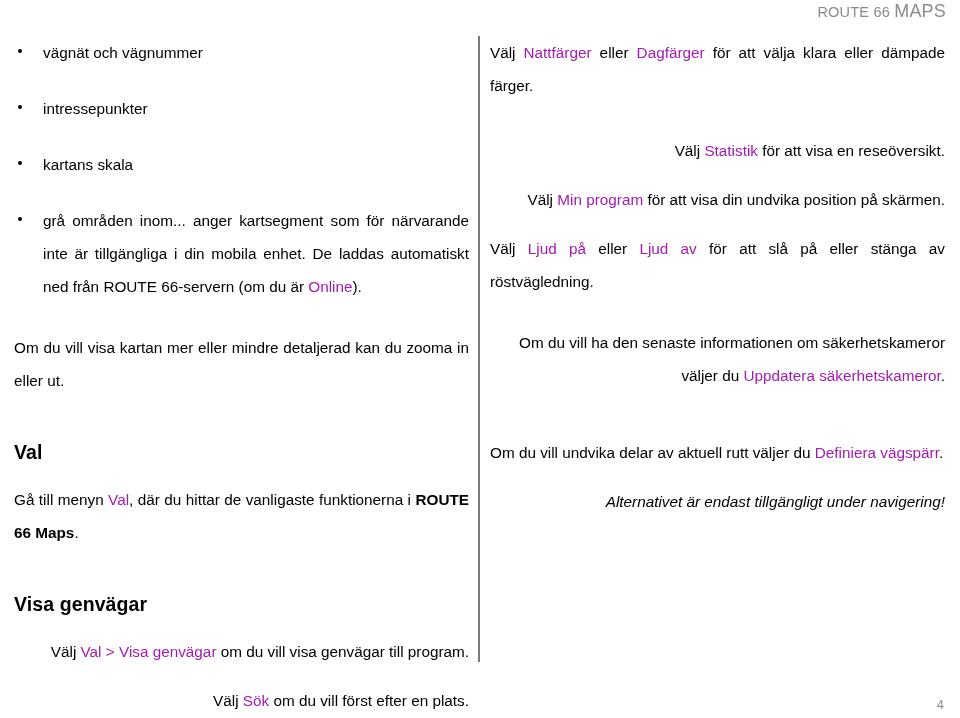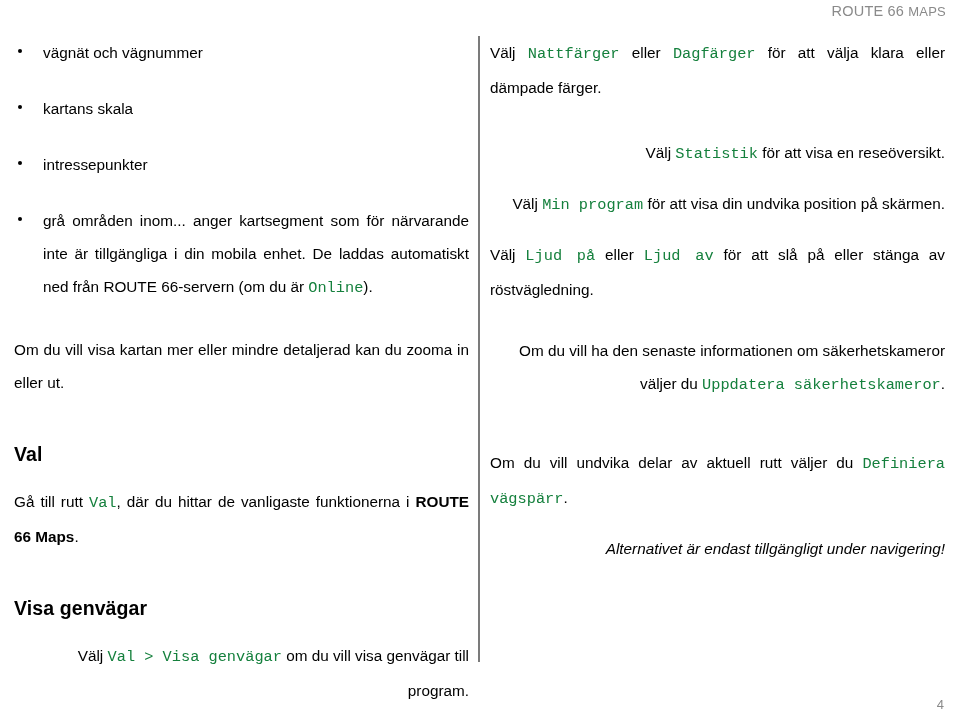--- a/index.html
+++ b/index.html
@@ -24,21 +24,21 @@
     right: 14px;
     height: 24px;
     text-align: right;
     color: #8a8a8a;
     font-size: 14.5px;
     letter-spacing: 0.2px;
     line-height: 22px;
     white-space: nowrap;
   }
   .page-header .small-caps {
-    font-size: 13px;
+    font-size: 18px;
     letter-spacing: 0.2px;
   }
 
   
   .columns {
     position: absolute;
     top: 36px;
     left: 0;
     width: 960px;
     height: 640px;
@@ -77,21 +77,21 @@
   .spacer-lg { height: 40px; }
 
   h2.heading {
     margin: 0;
     font-size: 19.5px;
     font-weight: bold;
     line-height: 30px;
     letter-spacing: 0.1px;
   }
 
-  .lnk  { color: #15803d; font-family: Liberation Mono, monospace; }
+  .lnk  { color: #a21caf; }
   .bold { font-weight: bold; }
   .ital { font-style: italic; }
 
   
   ul.bullets {
     margin: 0;
     padding: 0;
     list-style: none;
   }
   ul.bullets > li {
@@ -136,42 +136,42 @@
 
   <div class="col col-left">
 
     <ul class="bullets">
       <li class="gap-after">
         <span class="dot"></span>
         <span>vägnät och vägnummer</span>
       </li>
       <li class="gap-after">
         <span class="dot"></span>
-        <span>kartans skala</span>
+        <span>intressepunkter</span>
       </li>
       <li class="gap-after">
         <span class="dot"></span>
-        <span>intressepunkter</span>
+        <span>kartans skala</span>
       </li>
       <li>
         <span class="dot"></span><span>grå områden inom... anger kartsegment som för närvarande inte är tillgängliga i din mobila enhet. De laddas automatiskt ned från ROUTE 66-servern (om du är </span><span class="lnk">Online</span><span>).</span>
       </li>
     </ul>
 
     <div class="spacer-md"></div>
 
     <p class="body">Om du vill visa kartan mer eller mindre detaljerad kan du zooma in eller ut.</p>
 
     <div class="spacer-lg"></div>
 
     <h2 class="heading">Val</h2>
 
     <div class="spacer-sm"></div>
 
-    <p class="body"><span>Gå till rutt </span><span class="lnk">Val</span><span>, där du hittar de vanligaste funktionerna i </span><span class="bold">ROUTE 66 Maps</span><span>.</span></p>
+    <p class="body"><span>Gå till menyn </span><span class="lnk">Val</span><span>, där du hittar de vanligaste funktionerna i </span><span class="bold">ROUTE 66 Maps</span><span>.</span></p>
 
     <div class="spacer-lg"></div>
 
     <h2 class="heading">Visa genvägar</h2>
 
     <div class="spacer-sm"></div>
 
     <p class="body last-nojust"><span>Välj </span><span class="lnk">Val &gt; Visa genvägar</span><span> om du vill visa genvägar till program.</span></p>
 
     <div class="spacer-sm"></div>

